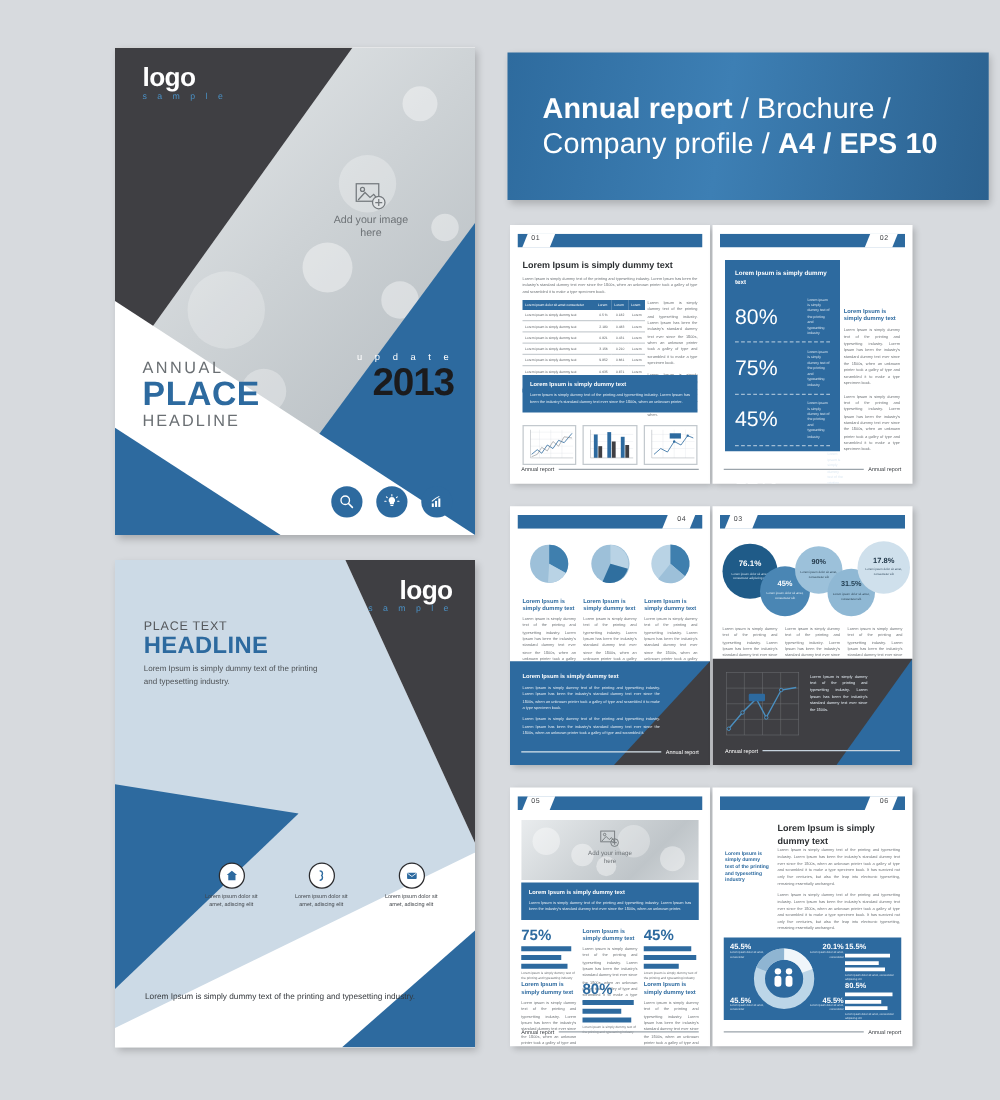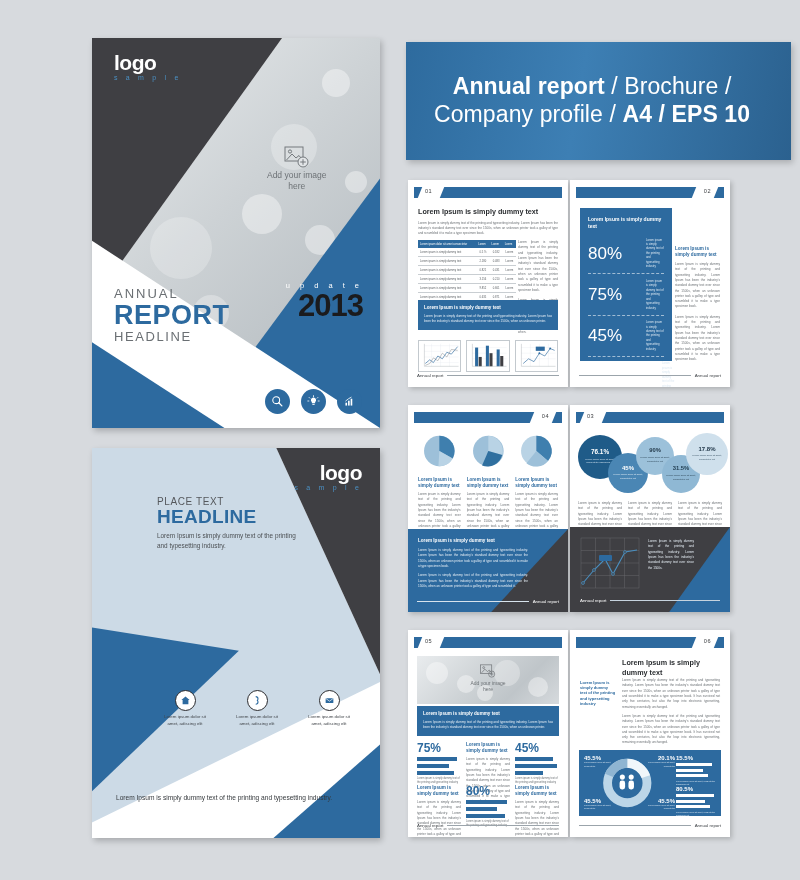--- a/index.html
+++ b/index.html
@@ -54,36 +54,36 @@
       clip-path:polygon(0 0, 64% 0, 100% 58%, 100% 72%, 0 100%); }
   #back .dark-tri { position:absolute; inset:0; background:#3f3f43;
       clip-path:polygon(64% 0, 100% 0, 100% 58%); }
   #back .white-bot { position:absolute; inset:0; background:#ffffff;
       clip-path:polygon(0 100%, 100% 100%, 100% 60%, 0 96%); }
   #back .blue-tri-l { position:absolute; inset:0; background:#2d6a9f;
       clip-path:polygon(0 46%, 0 88%, 51% 52%); }
   #back .blue-tri-br { position:absolute; inset:0; background:#2d6a9f;
       clip-path:polygon(100% 76%, 100% 100%, 63% 100%); }
   .back-logo { position:absolute; right:18px; top:14px; z-index:6; text-align:right; }
-  .back-head { position:absolute; left:23px; top:48px; z-index:6; width:140px;margin-left:42px; }
+  .back-head { position:absolute; left:23px; top:48px; z-index:6; width:140px; }
   .bh-1 { font-size:10px; letter-spacing:.6px; color:#55585c; }
   .bh-2 { font-size:19px; font-weight:bold; color:#2d6a9f; letter-spacing:.3px; line-height:1.05; }
   .bh-3 { font-size:6.4px; color:#4c5054; line-height:1.55; margin-top:4px; }
   .contact-row { position:absolute; right:24px; top:242px; z-index:8; display:flex; gap:18px; }
   .contact { width:54px; text-align:center; }
   .c-circ { width:21px; height:21px; border-radius:50%; border:1.3px solid #2b2b2e;
             margin:0 auto; display:flex; align-items:center; justify-content:center; background:#fff; }
   .c-txt { font-size:4.4px; color:#41454a; line-height:1.5; margin-top:3px; }
   .back-foot { position:absolute; left:24px; bottom:34px; z-index:8;
                font-size:6.6px; color:#35393d; line-height:1.6; }
 
   
   #banner { position:absolute; left:406px; top:42px; width:385px; height:118px;
       background:linear-gradient(100deg,#2e6b9e 0%,#3d7fb4 45%,#2b618f 100%);
-      box-shadow:2px 3px 6px rgba(0,0,0,.2);text-align:center; }
+      box-shadow:2px 3px 6px rgba(0,0,0,.2); }
   #banner .inner { position:absolute; left:28px; top:30px; color:#ffffff; }
   .ban-l1 { font-size:23px; line-height:1.22; letter-spacing:.1px; }
   .ban-l2 { font-size:23px; line-height:1.22; letter-spacing:.1px; }
   .bold { font-weight:bold; }
 
   
   .page { position:absolute; background:#fff; overflow:hidden;
           box-shadow:2px 2px 5px rgba(0,0,0,.2); width:160px; height:207px; }
   #p01 { left:408px; top:180px; }
   #p02 { left:570px; top:180px; }
@@ -184,21 +184,21 @@
         <path d="M2.5 14 L8 8 L12 12 L15 9.5 L18.5 14" fill="none" stroke="#74797d" stroke-width="1"></path>
         <circle cx="19" cy="16" r="5" fill="#e2e5e7" stroke="#74797d" stroke-width="1"></circle>
         <path d="M19 13.2 V18.8 M16.2 16 H21.8" stroke="#74797d" stroke-width="1"></path>
       </svg>
       <span>Add your image</span><br>
       <span>here</span>
     </div>
 
     <div class="cover-title">
       <div class="ct-1">ANNUAL</div>
-      <div class="ct-2">REPORT</div>
+      <div class="ct-2">PLACE</div>
       <div class="ct-3">HEADLINE</div>
     </div>
 
     <div class="cover-year">
       <div class="cy-u">u p d a t e</div>
       <div class="cy-y">2013</div>
     </div>
 
     <div class="icon-row">
       <div class="circ-icon">

